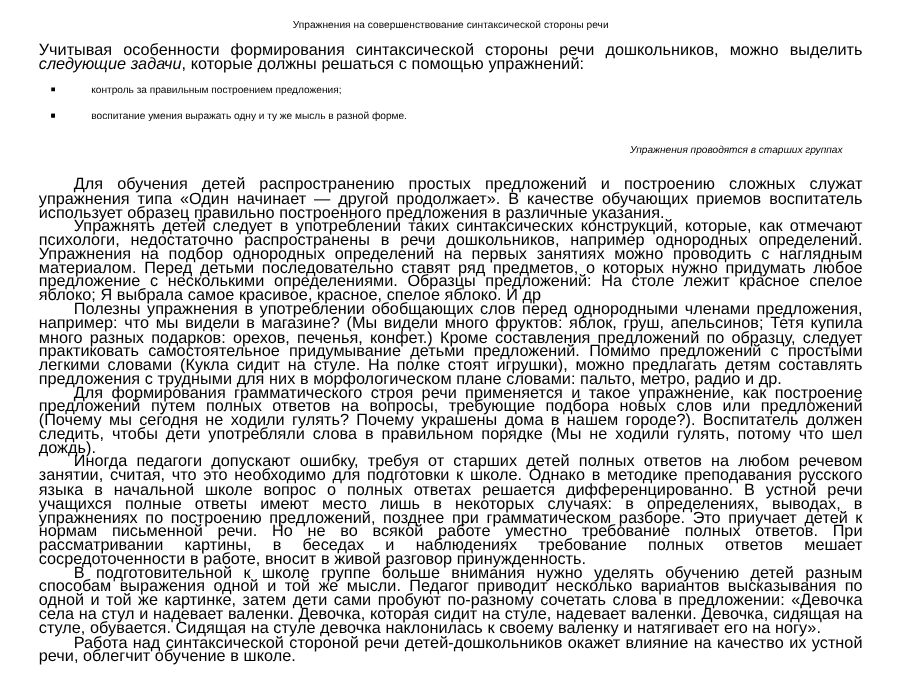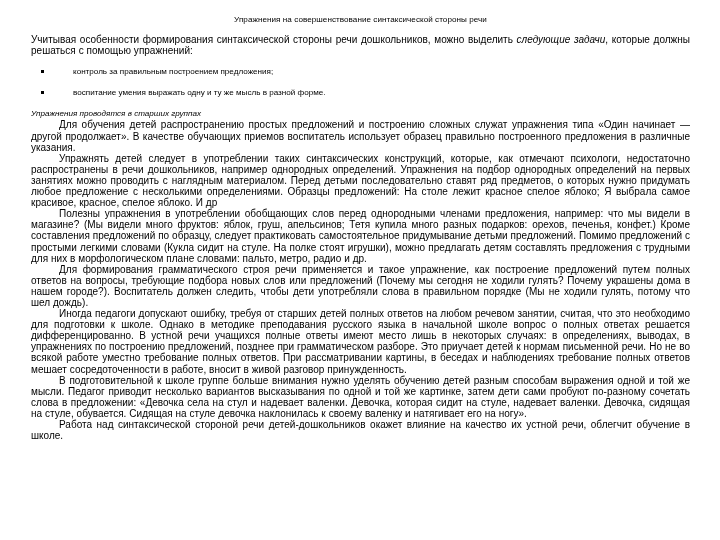--- a/index.html
+++ b/index.html
@@ -28,42 +28,42 @@
   .doc-title {
     text-align: center;
     font-size: 8.1px;
     line-height: 11px;
     margin: 0 0 9px 0;
     letter-spacing: 0.05px;
     white-space: nowrap;
   }
 
   .para {
-    font-size: 10px;
+    font-size: 13px;
     line-height: 11.1px;
     text-align: justify;
     margin: 0;
     letter-spacing: 0.01px;
     word-spacing: 0.1px;
   }
 
   .para.indent {
     text-indent: 28px;
   }
 
   .para.noindent {
     text-indent: 0;
   }
 
   .italic-line {
     font-size: 8.1px;
     line-height: 11.1px;
     font-style: italic;
-    margin: 0;
-    text-align: left;
+    margin: 16px;
+    text-align: right;
   }
 
   em.it {
     font-style: italic;
   }
 
   ul.bullets {
     list-style: none;
     margin: 0;
     padding: 0;

